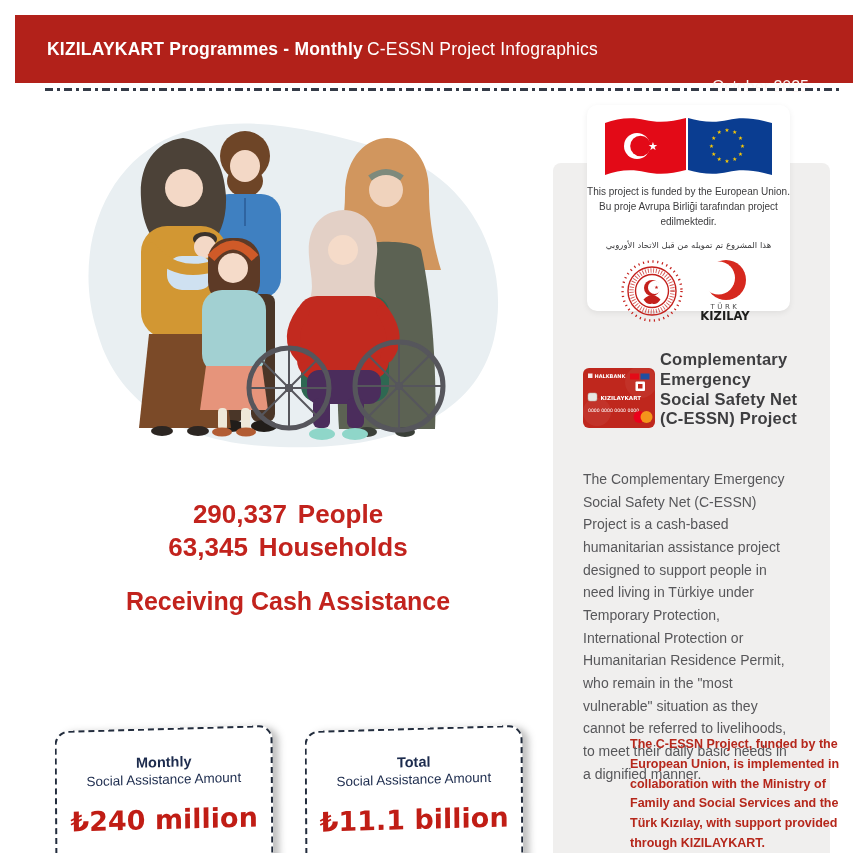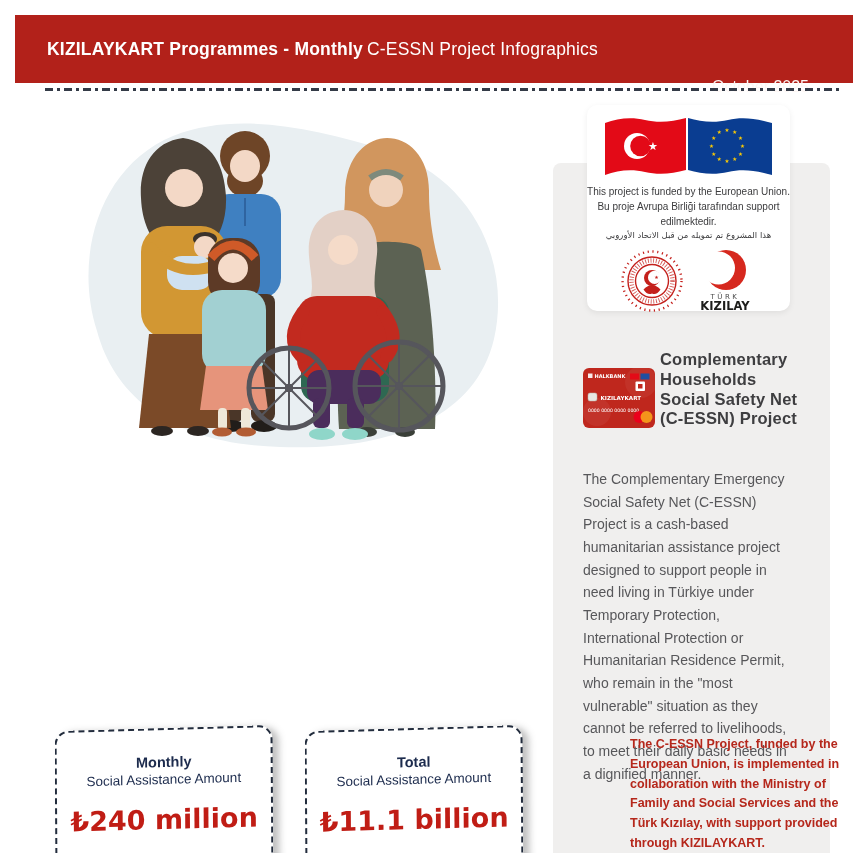--- a/index.html
+++ b/index.html
@@ -28,21 +28,21 @@
   .amount-box.right{left:305px;}
   .box-title{font-size:14.5px;font-weight:bold;color:#1c2b4d;}
   .box-sub{font-size:13.5px;color:#1c2b4d;margin-top:2px;}
   .box-amount{font-size:27px;font-weight:bold;color:#c01d15;margin-top:17px;
         font-family:"DejaVu Sans","Liberation Sans",sans-serif;}
   
   .info-panel{position:absolute;left:553px;top:163px;width:277px;height:690px;background:#f0efee;border-radius:8px 8px 0 0;}
   .funding-card{position:absolute;left:587px;top:105px;width:203px;height:206px;background:#ffffff;
         border-radius:10px;box-shadow:0 2px 6px rgba(0,0,0,.07);text-align:center;padding-top:11px;box-sizing:border-box;}
   .caption{font-size:10px;color:#3c3c3e;line-height:1.5;}
-  .caption-ar{font-size:8.5px;color:#3c3c3e;direction:rtl;font-family:"DejaVu Sans",sans-serif;margin-top:1px;}
+  .caption-ar{font-size:8.5px;color:#3c3c3e;direction:rtl;font-family:"DejaVu Sans",sans-serif;margin-top:11px;}
   .logo-row{margin-top:9px;display:flex;justify-content:center;align-items:center;gap:4px;}
   .debit-card{position:absolute;left:583px;top:368px;}
   .project-heading{position:absolute;left:660px;top:350px;width:140px;font-size:16.5px;font-weight:bold;
         color:#3e3e40;line-height:1.2;letter-spacing:.2px;}
   .project-desc{position:absolute;left:583px;top:468px;width:214px;font-size:14px;color:#57575a;line-height:1.62;}
   .funding-note{position:absolute;left:583px;top:735px;width:220px;font-size:12.5px;font-weight:bold;
         color:#b5271b;line-height:1.58;margin-left:47px;}
   svg text{font-family:"DejaVu Sans","Liberation Sans",sans-serif;}
 </style>
 </head>
@@ -133,20 +133,29 @@
         <line x1="344" y1="244" x2="344" y2="332" stroke-width="2"></line>
         <line x1="300" y1="288" x2="388" y2="288" stroke-width="2"></line>
         <line x1="313" y1="257" x2="375" y2="319" stroke-width="2"></line>
         <line x1="375" y1="257" x2="313" y2="319" stroke-width="2"></line>
         <circle cx="234" cy="290" r="4" fill="#56565c"></circle>
         <circle cx="344" cy="288" r="4" fill="#56565c"></circle>
       </g>
     </g>
   </svg>
 
+  <div class="stats">
+    <div class="stat-line">
+      <span>290,337</span><span class="lbl">People</span>
+    </div>
+    <div class="stat-line">
+      <span>63,345</span><span class="lbl">Households</span>
+    </div>
+    <div class="receiving">Receiving Cash Assistance</div>
+  </div>
 
   <div class="amount-box left">
     <div class="box-title">Monthly</div>
     <div class="box-sub">Social Assistance Amount</div>
     <div class="box-amount">₺240 million</div>
   </div>
   <div class="amount-box right">
     <div class="box-title">Total</div>
     <div class="box-sub">Social Assistance Amount</div>
     <div class="box-amount">₺11.1 billion</div>
@@ -174,21 +183,21 @@
           <text x="122" y="47.3">★</text>
           <text x="114.3" y="45.2">★</text>
           <text x="108.6" y="39.6">★</text>
           <text x="106.5" y="31.8">★</text>
           <text x="108.6" y="24.1">★</text>
           <text x="114.3" y="18.4">★</text>
         </g>
       </g>
     </svg>
     <div class="caption">This project is funded by the European Union.</div>
-    <div class="caption">Bu proje Avrupa Birliği tarafından support edilmektedir.</div>
+    <div class="caption">Bu proje Avrupa Birliği tarafından project edilmektedir.</div>
     <div class="caption-ar">هذا المشروع تم تمويله من قبل الاتحاد الأوروبي</div>
     <div class="logo-row">
       <svg width="64" height="64" viewBox="0 0 64 64">
         <circle cx="32" cy="32" r="29.5" stroke="#c4201c" stroke-width="2.4" fill="none" stroke-dasharray="1.2 3.6"></circle>
         <circle cx="32" cy="32" r="24" stroke="#c4201c" stroke-width="1.4" fill="none"></circle>
         <circle cx="32" cy="32" r="20.5" stroke="#c4201c" stroke-width="4.5" fill="none" stroke-dasharray="0.9 1.8" opacity="0.75"></circle>
         <circle cx="32" cy="32" r="16.5" stroke="#c4201c" stroke-width="1.4" fill="none"></circle>
         <circle cx="32" cy="29" r="8" fill="#c4201c"></circle>
         <circle cx="34.6" cy="28.4" r="6.6" fill="#ffffff"></circle>
         <text x="36.5" y="29.5" font-size="5" fill="#c4201c" text-anchor="middle">★</text>
@@ -212,18 +221,18 @@
     <rect x="47" y="5.5" width="9" height="6" fill="#e30a17"></rect>
     <rect x="57.5" y="5.5" width="9" height="6" fill="#1f4fa0"></rect>
     <rect x="52.5" y="13.5" width="9.5" height="9.5" rx="1" fill="#ffffff"></rect>
     <rect x="55" y="16" width="4.5" height="4.5" fill="#c0281e"></rect>
     <rect x="5" y="25" width="9" height="8" rx="2" fill="#e8e6e2" stroke="#b9b6ae" stroke-width="0.5"></rect>
     <text x="17.5" y="31.5" font-size="5.6" font-weight="bold" fill="#ffffff">KIZILAYKART</text>
     <text x="5" y="44" font-size="4.6" fill="#ffffff">0000  0000  0000  0000</text>
     <circle cx="56.5" cy="49" r="6" fill="#eb001b"></circle>
     <circle cx="63.5" cy="49" r="6" fill="#f79e1b" opacity="0.92"></circle>
   </svg>
-  <div class="project-heading">Complementary Households Social Safety Net (C-ESSN) Project</div>
+  <div class="project-heading">Complementary Emergency Social Safety Net (C-ESSN) Project</div>
 
   <div class="project-desc">The Complementary Emergency Social Safety Net (C-ESSN) Project is a cash-based humanitarian assistance project designed to support people in need living in Türkiye under Temporary Protection, International Protection or Humanitarian Residence Permit, who remain in the "most vulnerable" situation as they cannot be referred to livelihoods, to meet their daily basic needs in a dignified manner.</div>
   <div class="funding-note">The C-ESSN Project, funded by the European Union, is implemented in collaboration with the Ministry of Family and Social Services and the Türk Kızılay, with support provided through KIZILAYKART.</div>
 
 </div>
 
 </body></html>

